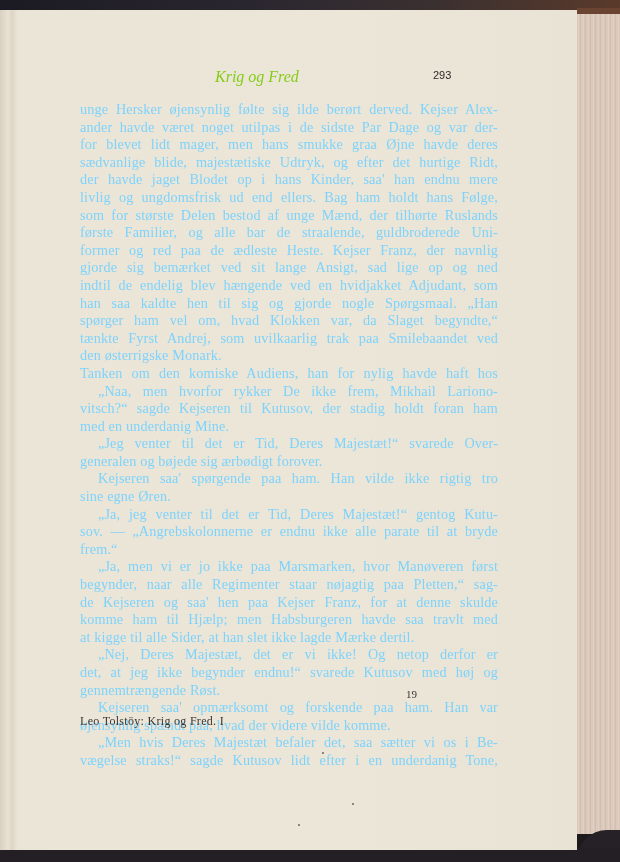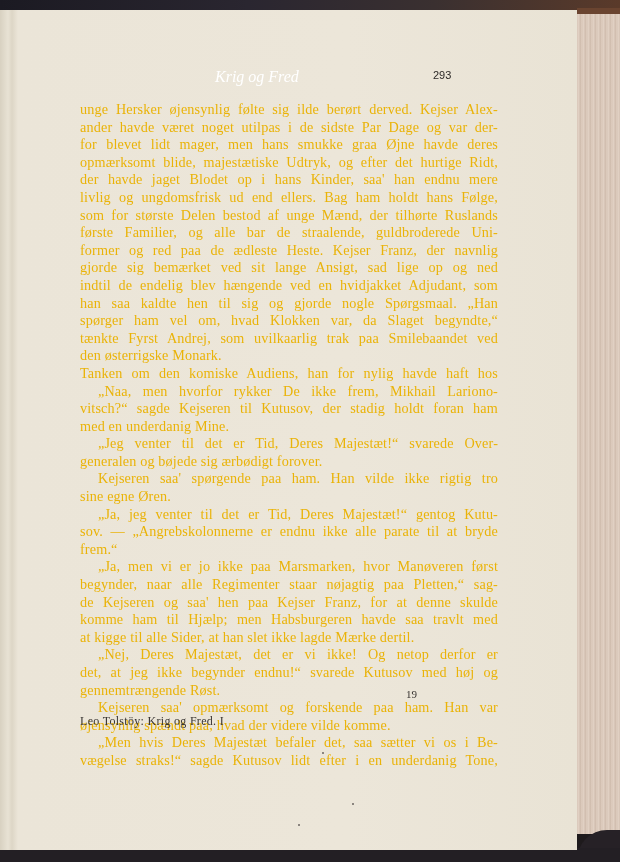--- a/index.html
+++ b/index.html
@@ -57,38 +57,38 @@
       left: 0;
       width: 577px;
       height: 24px;
     }
     .rh-title {
       position: absolute;
       left: 215px;
       top: 0;
       font-style: italic;
       font-size: 16px;
-      color: #ffffff;
+      color: #84cc16;
     }
     .rh-page {
       position: absolute;
       left: 433px;
       top: 1px;
       font-family: "Liberation Sans", sans-serif;
       font-size: 11px;
       color: #2d2a28;
     }
     .body-text {
       position: absolute;
       left: 80px;
       top: 101px;
       width: 418px;
       font-size: 14.2px;
       line-height: 17.6px;
-      color: #eab308;
+      color: #7dd3fc;
       letter-spacing: 0.15px;
     }
     .line {
       white-space: nowrap;
       display: block;
       text-align: justify;
       text-align-last: justify;
     }
     .line.last {
       text-align-last: left;
@@ -133,21 +133,21 @@
 <div class="running-head">
   <span class="rh-title">Krig og Fred</span>
   <span class="rh-page">293</span>
 </div>
 
 <div class="body-text" id="body-text">
 
 <span class="line">unge Hersker øjensynlig følte sig ilde berørt derved. Kejser Alex-</span>
     <span class="line">ander havde været noget utilpas i de sidste Par Dage og var der-</span>
     <span class="line">for blevet lidt mager, men hans smukke graa Øjne havde deres</span>
-    <span class="line">opmærksomt blide, majestætiske Udtryk, og efter det hurtige Ridt,</span>
+    <span class="line">sædvanlige blide, majestætiske Udtryk, og efter det hurtige Ridt,</span>
     <span class="line">der havde jaget Blodet op i hans Kinder, saa' han endnu mere</span>
     <span class="line">livlig og ungdomsfrisk ud end ellers. Bag ham holdt hans Følge,</span>
     <span class="line">som for største Delen bestod af unge Mænd, der tilhørte Ruslands</span>
     <span class="line">første Familier, og alle bar de straalende, guldbroderede Uni-</span>
     <span class="line">former og red paa de ædleste Heste. Kejser Franz, der navnlig</span>
     <span class="line">gjorde sig bemærket ved sit lange Ansigt, sad lige op og ned</span>
     <span class="line">indtil de endelig blev hængende ved en hvidjakket Adjudant, som</span>
     <span class="line">han saa kaldte hen til sig og gjorde nogle Spørgsmaal. „Han</span>
     <span class="line">spørger ham vel om, hvad Klokken var, da Slaget begyndte,“</span>
     <span class="line">tænkte Fyrst Andrej, som uvilkaarlig trak paa Smilebaandet ved</span>

